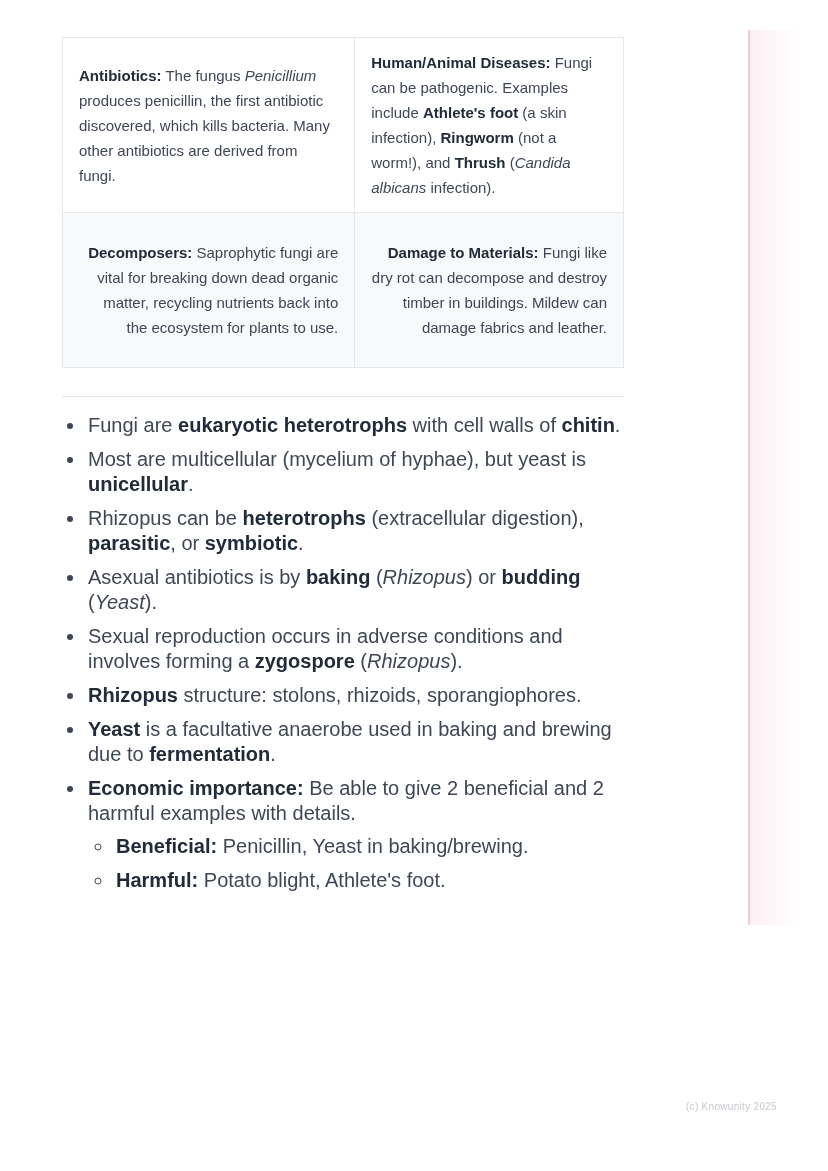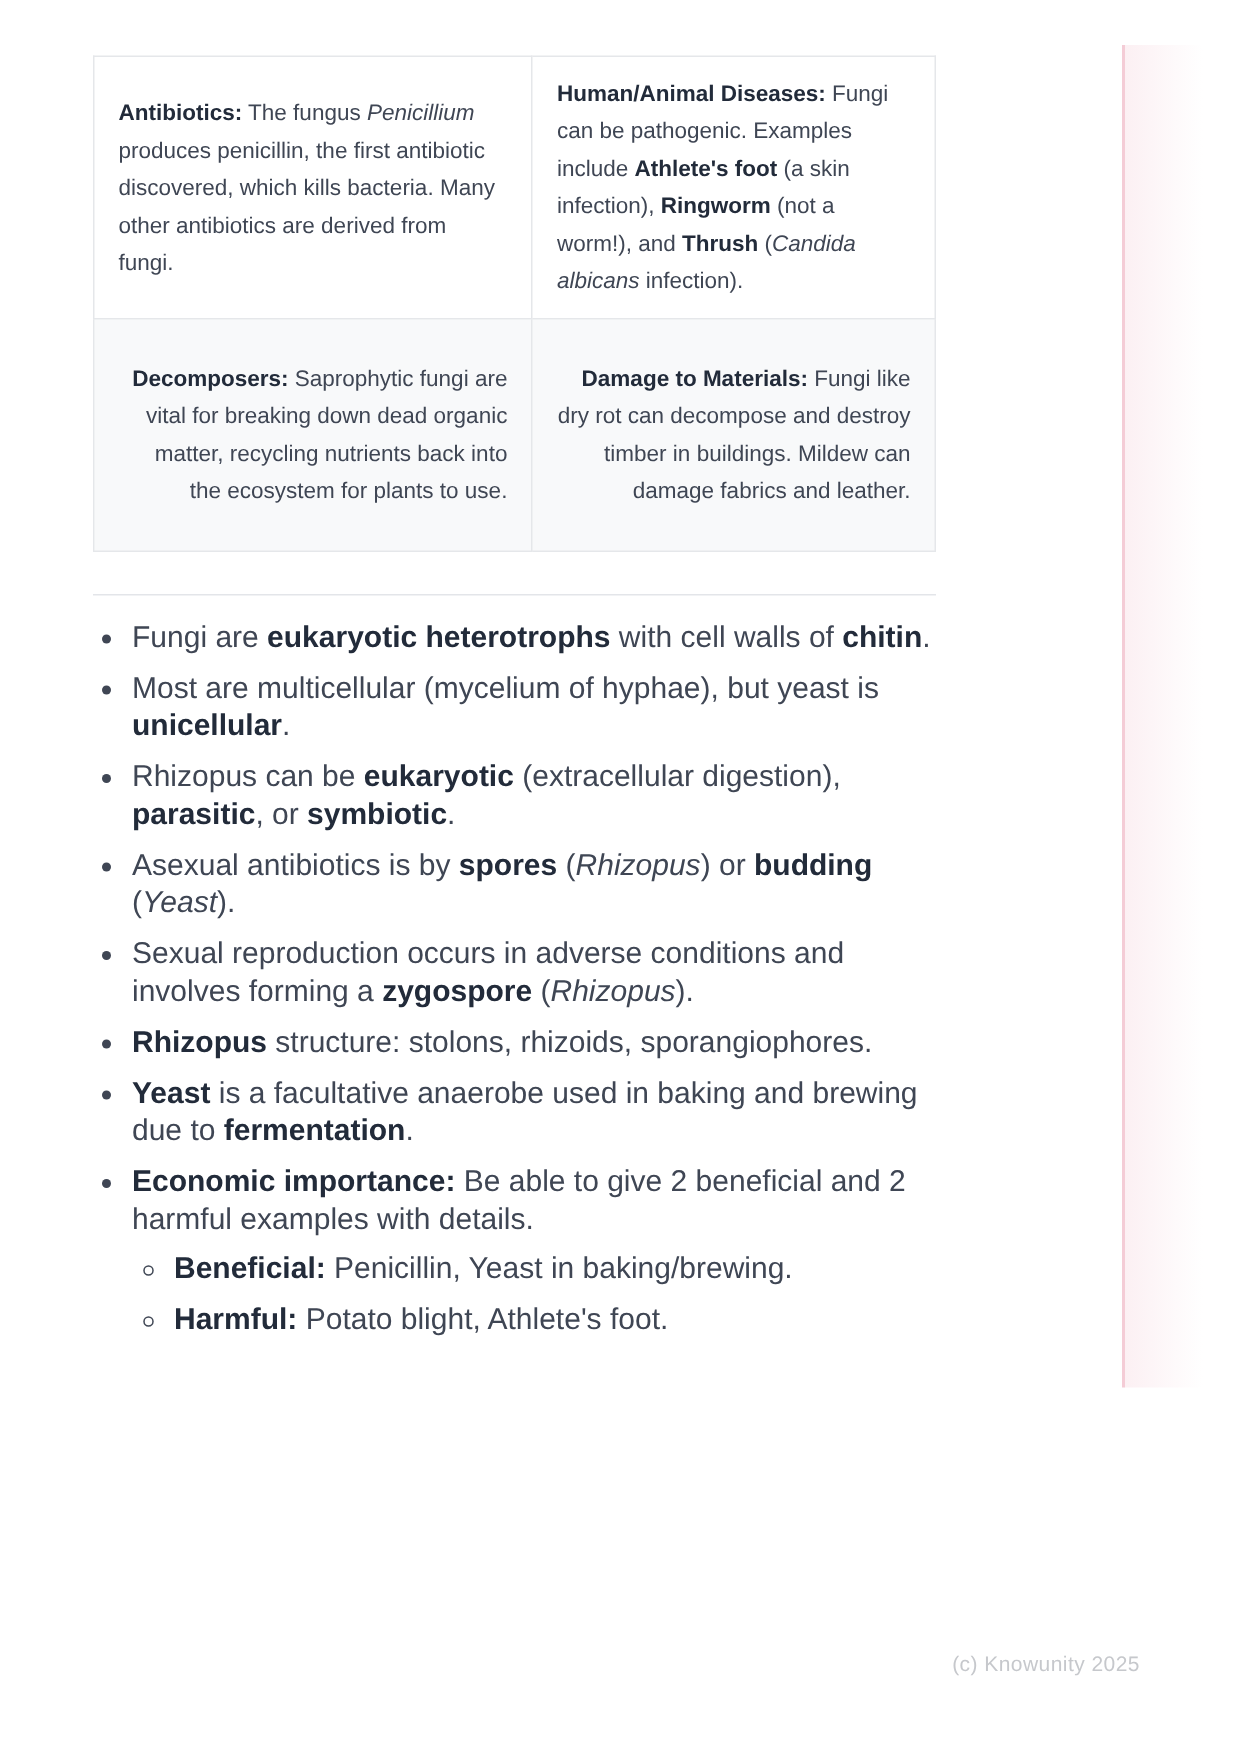--- a/index.html
+++ b/index.html
@@ -65,22 +65,22 @@
   ul.summary ul li{margin-bottom:9px;padding-left:2px;}
   .edge-line{
     position:absolute;left:748px;top:30px;width:2px;height:895px;
     background:var(--edge-line-pink);
   }
   .edge-wash{
     position:absolute;left:750px;top:30px;width:52px;height:895px;
     background:linear-gradient(to right, var(--edge-wash-pink), rgba(255,255,255,0));
   }
   .page-footer{
-    position:absolute;top:1101px;right:68px;
-    font-size:14px;letter-spacing:0.3px;
+    position:absolute;top:1101px;right:51px;
+    font-size:10px;letter-spacing:0.3px;
     color:var(--footer-gray);
   }
 </style>
 </head>
 <body>
 
 <div class="edge-wash"></div>
 <div class="edge-line"></div>
 
 <div class="content">
@@ -101,22 +101,22 @@
         </tr>
       </tbody>
   </table>
 
   <hr class="divider">
 
 
   <ul class="summary">
       <li><span>Fungi are </span><b>eukaryotic heterotrophs</b><span> with cell walls of </span><b>chitin</b><span>.</span></li>
       <li><span>Most are multicellular (mycelium of hyphae), but yeast is </span><b>unicellular</b><span>.</span></li>
-      <li><span>Rhizopus can be </span><b>eukaryotic</b><span> (extracellular digestion), </span><b>parasitic</b><span>, or </span><b>symbiotic</b><span>.</span></li>
-      <li><span>Asexual antibiotics is by </span><b>spores</b><span> (</span><i>Rhizopus</i><span>) or </span><b>budding</b><span> (</span><i>Yeast</i><span>).</span></li>
+      <li><span>Rhizopus can be </span><b>heterotrophs</b><span> (extracellular digestion), </span><b>parasitic</b><span>, or </span><b>symbiotic</b><span>.</span></li>
+      <li><span>Asexual antibiotics is by </span><b>baking</b><span> (</span><i>Rhizopus</i><span>) or </span><b>budding</b><span> (</span><i>Yeast</i><span>).</span></li>
       <li><span>Sexual reproduction occurs in adverse conditions and involves forming a </span><b>zygospore</b><span> (</span><i>Rhizopus</i><span>).</span></li>
       <li><b>Rhizopus</b><span> structure: stolons, rhizoids, sporangiophores.</span></li>
       <li><b>Yeast</b><span> is a facultative anaerobe used in baking and brewing due to </span><b>fermentation</b><span>.</span></li>
       <li><b>Economic importance:</b><span> Be able to give 2 beneficial and 2 harmful examples with details.</span><ul>
           <li><b>Beneficial:</b><span> Penicillin, Yeast in baking/brewing.</span></li>
           <li><b>Harmful:</b><span> Potato blight, Athlete's foot.</span></li>
         </ul></li>
     </ul>
 
 </div>

